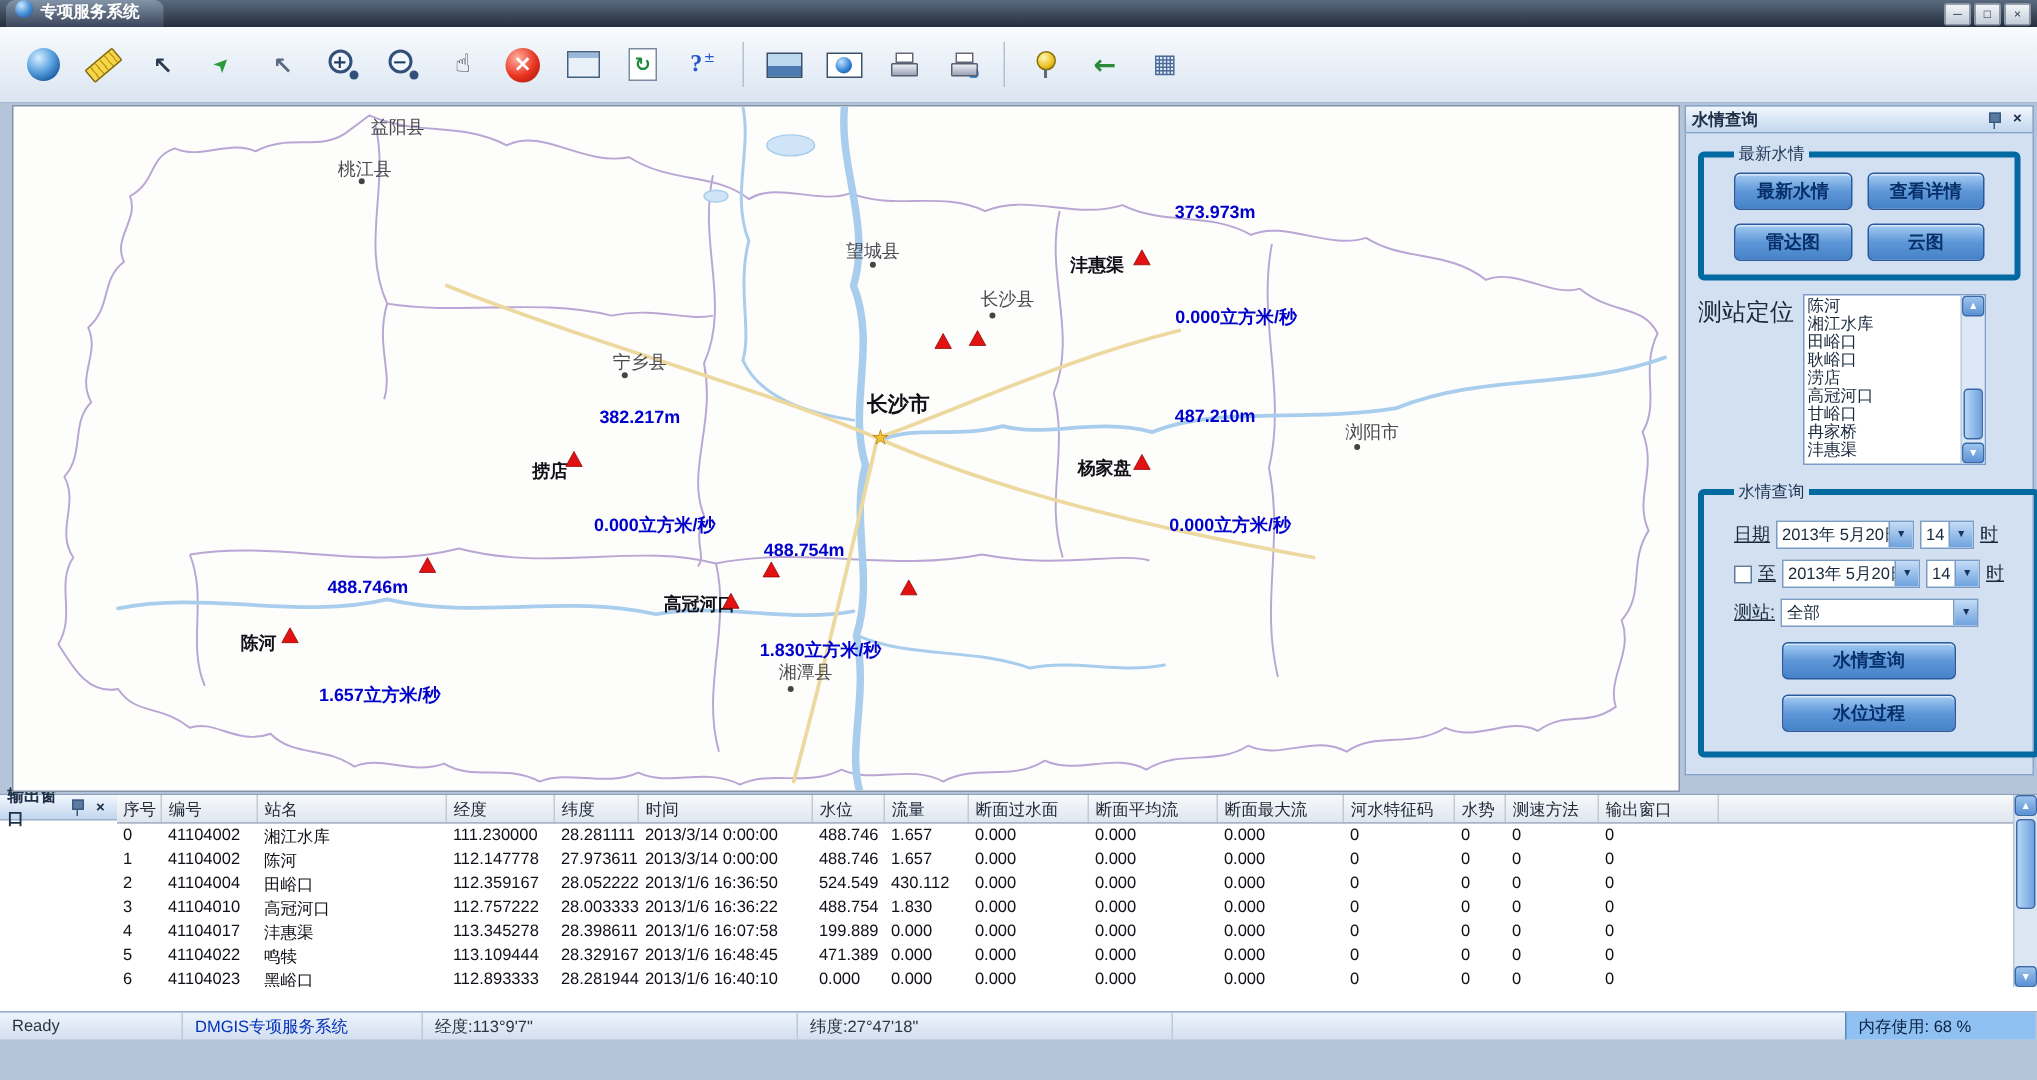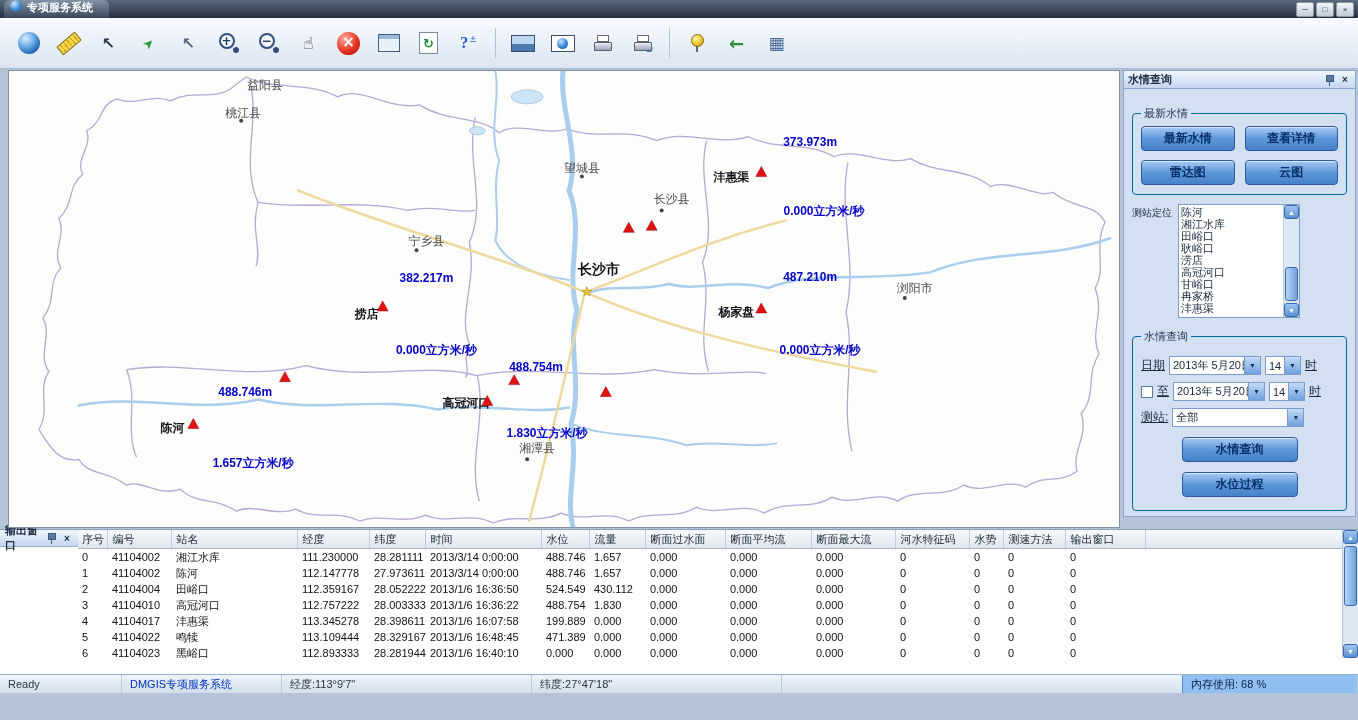--- a/index.html
+++ b/index.html
@@ -76,27 +76,27 @@
   
   .right-panel{width:233px;margin-left:3px;display:flex;flex-direction:column;}
   .panel-header{height:17px;background:linear-gradient(#f2f7fd,#c2d6ee);border:1px solid #87a5c9;display:flex;align-items:center;justify-content:space-between;padding:0 4px;}
   .panel-title{font-size:11px;font-weight:bold;color:#203048;}
   .panel-header-icons{display:flex;align-items:center;gap:4px;}
   .pin-icon{width:11px;height:12px;position:relative;display:inline-block;}
   .pin-icon::before{content:"";position:absolute;left:2px;top:1px;width:6px;height:5px;background:#5a7aa0;border:1px solid #3a5a80;}
   .pin-icon::after{content:"";position:absolute;left:5px;top:8px;width:1px;height:4px;background:#3a5a80;}
   .close-sm{font-size:10px;font-weight:bold;color:#203048;width:12px;height:12px;display:inline-flex;align-items:center;justify-content:center;}
   .panel-body{height:428px;background:#d2e0f2;border:1px solid #87a5c9;border-top:none;padding:6px 8px;box-sizing:border-box;font-size:12px;color:#18283c;}
-  fieldset.group{border:1px solid #0369a1;border-radius:4px;margin:11px 0 9px 0;padding:5px 8px 9px;}
+  fieldset.group{border:4px solid #0369a1;border-radius:4px;margin:0 0 9px 0;padding:5px 20px 9px;}
   fieldset.group legend{font-size:11px;color:#1a3050;padding:0 3px;}
   .btn-grid{display:grid;grid-template-columns:1fr 1fr;gap:9px 10px;}
   .blue-btn{height:23px;display:flex;align-items:center;justify-content:center;font-size:12px;font-weight:bold;color:#07306b;
     background:linear-gradient(#a5ccf2,#5e97d8 50%,#4682c8);border:1px solid #2a5a9e;border-radius:4px;box-shadow:inset 0 1px 0 rgba(255,255,255,.6);cursor:default;white-space:nowrap;}
   .station-row{display:flex;gap:6px;margin:4px 0 10px;}
-  .station-row .lbl{padding-top:2px;white-space:nowrap;font-size:10px;}
+  .station-row .lbl{padding-top:2px;white-space:nowrap;font-size:16px;}
   .listbox{width:122px;height:114px;background:#fff;border:1px solid #7a9cc6;position:relative;overflow:hidden;box-sizing:border-box;}
   .listbox-items{position:absolute;left:2px;top:1px;right:16px;bottom:1px;overflow:hidden;}
   .list-item{font-size:11px;height:12px;line-height:12px;white-space:nowrap;}
   .list-scroll{position:absolute;right:0;top:0;bottom:0;width:15px;background:#dce8f6;border-left:1px solid #b8cce4;display:flex;flex-direction:column;}
   .scroll-btn{height:14px;display:flex;align-items:center;justify-content:center;font-size:7px;color:#fff;
     background:linear-gradient(#9ec4ee,#5b92d4);border:1px solid #3a6aaa;border-radius:3px;box-sizing:border-box;}
   .list-scroll .track{flex:1;position:relative;}
   .list-scroll .thumb{position:absolute;left:1px;right:1px;bottom:2px;height:32px;background:linear-gradient(90deg,#b8d6f4,#6ea2de);border:1px solid #3a6aaa;border-radius:3px;}
   .q-row{display:flex;align-items:center;gap:4px;margin:7px 0;}
   .q-row .lbl{white-space:nowrap;font-size:12px;text-decoration:underline;}
@@ -125,21 +125,21 @@
   .v-scroll .thumb{position:absolute;left:1px;right:1px;top:2px;height:58px;background:linear-gradient(90deg,#b8d6f4,#6ea2de);border:1px solid #3a6aaa;border-radius:3px;}
 
   
   .statusbar{height:18px;background:linear-gradient(#eef4fb,#d3dfee);border-top:1px solid #9ab0cc;display:flex;align-items:center;font-size:11px;color:#2a3442;}
   .sb-seg{padding:0 8px;height:100%;display:flex;align-items:center;border-right:1px solid #bccadc;white-space:nowrap;box-sizing:border-box;}
   .sb-ready{width:122px;}
   .sb-app{width:160px;color:#0030bb;}
   .sb-lon{width:250px;}
   .sb-lat{width:250px;}
   .sb-fill{flex:1;border-right:none;}
-  .sb-mem{width:176px;background:#8fc0f2;border-left:1px solid #5a8ac0;color:#0a2040;text-align:right;}
+  .sb-mem{width:128px;background:#8fc0f2;border-left:1px solid #5a8ac0;color:#0a2040;text-align:right;}
 </style>
 </head>
 <body>
 
 <div class="app">
 
   <div class="titlebar">
     <div class="title-tab">
       <span class="tab-globe"></span>
       <span class="title-text">专项服务系统</span>

